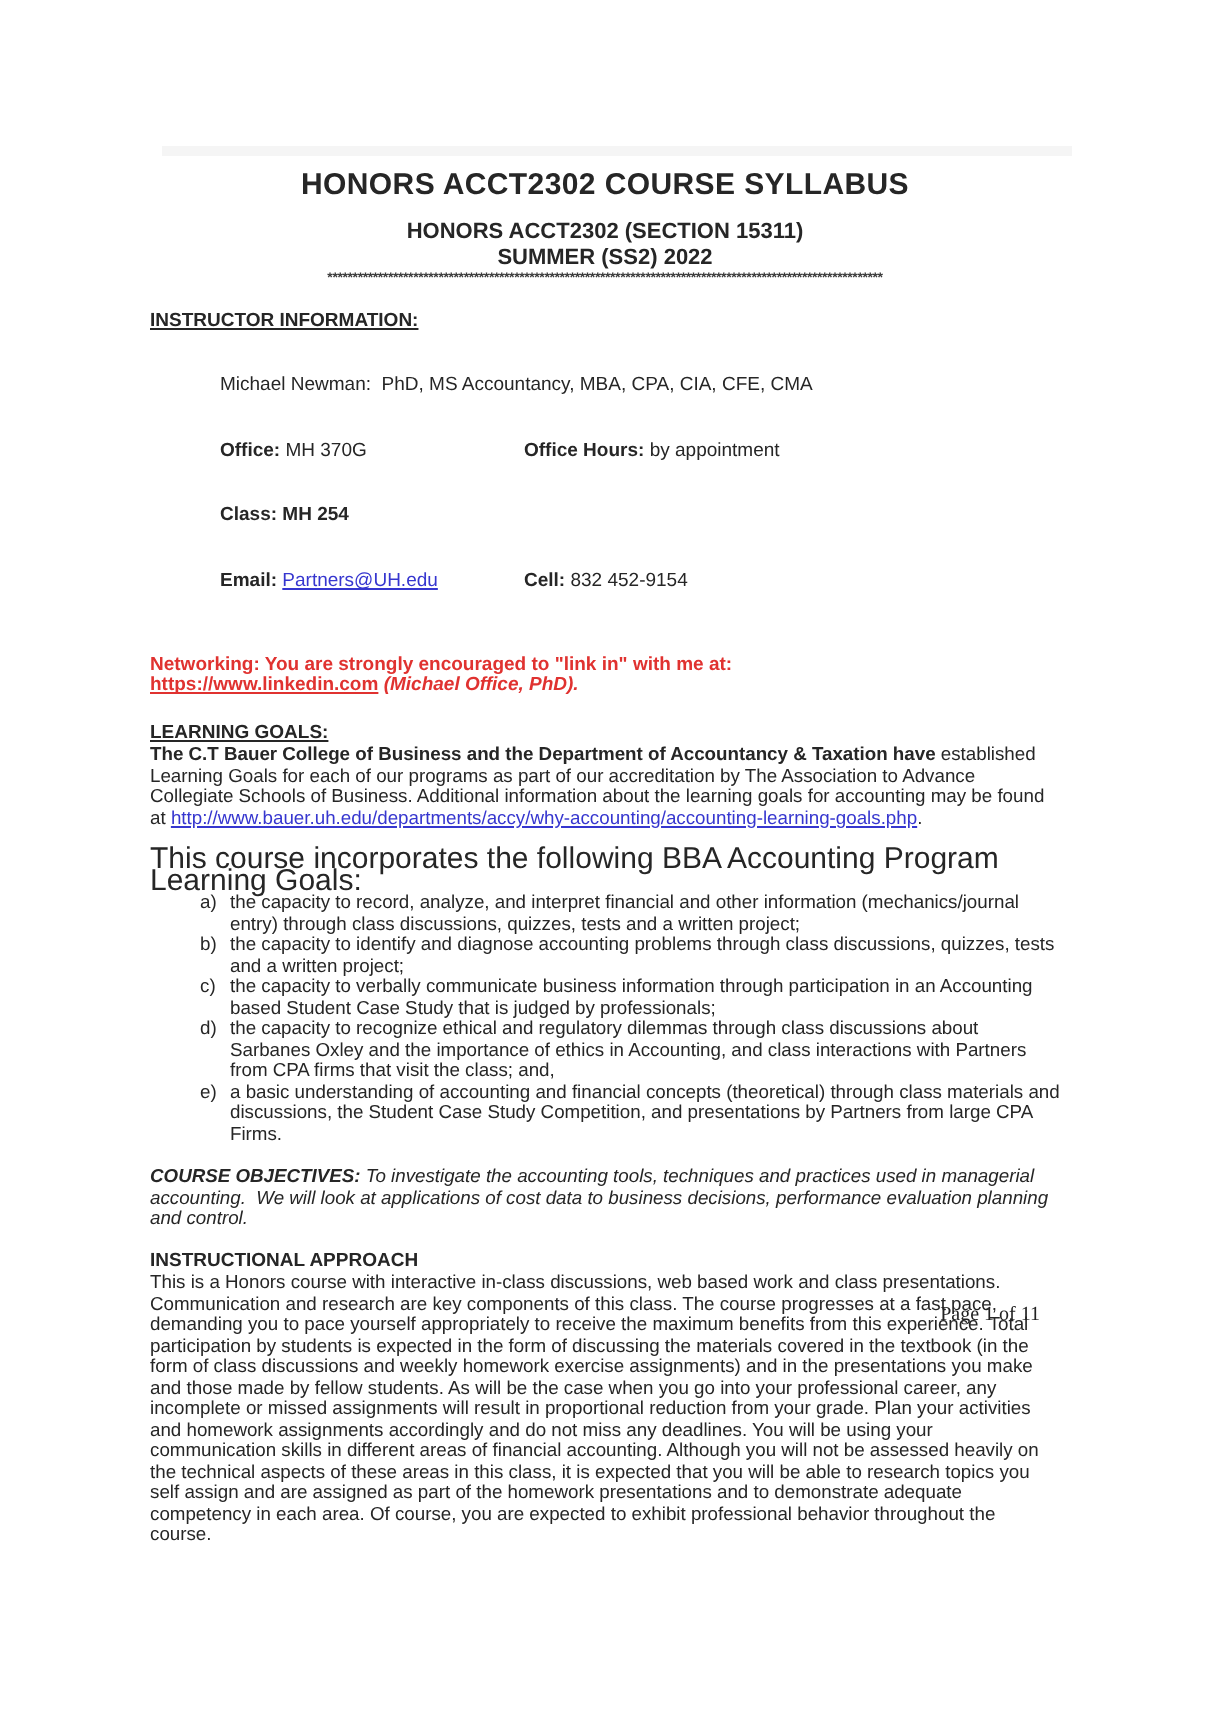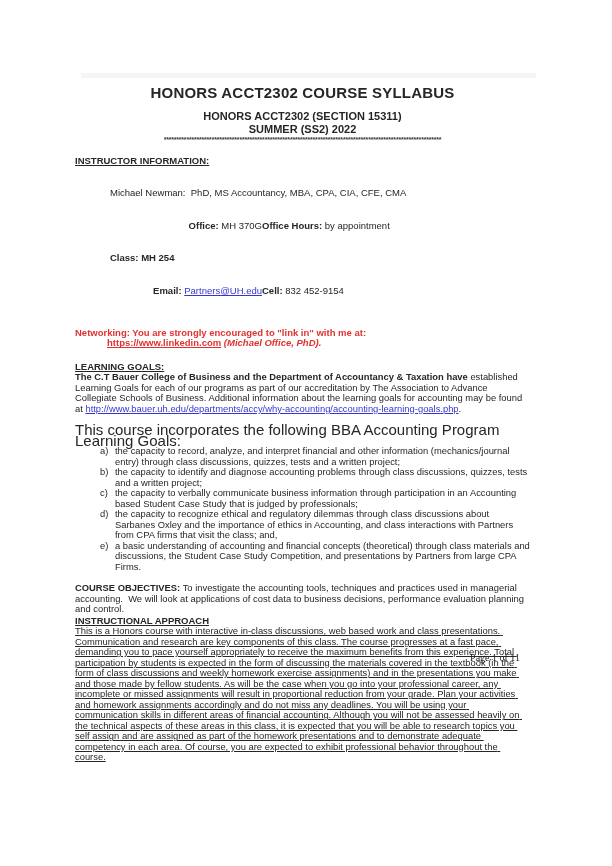--- a/index.html
+++ b/index.html
@@ -64,40 +64,39 @@
     line-height: 11px;
   }
   .instructor-block { margin-top: 11px; }
   .info-lines {
     padding-left: 35px;
     font-size: 9.5px;
     line-height: 10.9px;
     white-space: pre-wrap;
   }
   .info-row { display: flex; }
-  .info-col1 { width: 152px; flex: 0 0 152px; text-align: right; }
+  .info-col1 { width: 152px; flex: 0 0 152px; }
   b.lbl { font-weight: bold; }
   a.link-blue {
     color: #3636cf;
     text-decoration: underline;
     cursor: pointer;
   }
   .networking {
     margin-top: 9px;
     font-size: 9.5px;
     font-weight: bold;
     color: #e03230;
     line-height: 10.8px;
   }
   a.link-red {
     color: #e03230;
     text-decoration: underline;
     cursor: pointer;
     font-weight: bold;
-    margin-left: 32px;
   }
   .networking .suffix { font-style: italic; }
   .lg-block { margin-top: 12px; }
   .para {
     font-size: 9.4px;
     line-height: 10.5px;
     white-space: pre-wrap;
   }
   .bba-intro {
     margin-top: 11px;
@@ -106,22 +105,22 @@
   }
   .goal-list {
     margin-top: 0px;
     padding-left: 25px;
     font-size: 9.4px;
     line-height: 10.5px;
   }
   .goal-item { display: flex; }
   .goal-marker { flex: 0 0 15px; width: 15px; }
   .goal-text { flex: 1 1 auto; white-space: pre-wrap; }
-  .co-block { margin-top: 11px; }
-  .ia-block { margin-top: 1px; text-decoration: underline; }
+  .co-block { margin-top: 11px; font-style: italic; }
+  .ia-block { margin-top: 11px; }
   .ia-heading {
     font-size: 9.5px;
     font-weight: bold;
     line-height: 10.5px;
   }
   .footer {
     position: absolute;
     top: 652px;
     left: 0;
     width: 520px;

